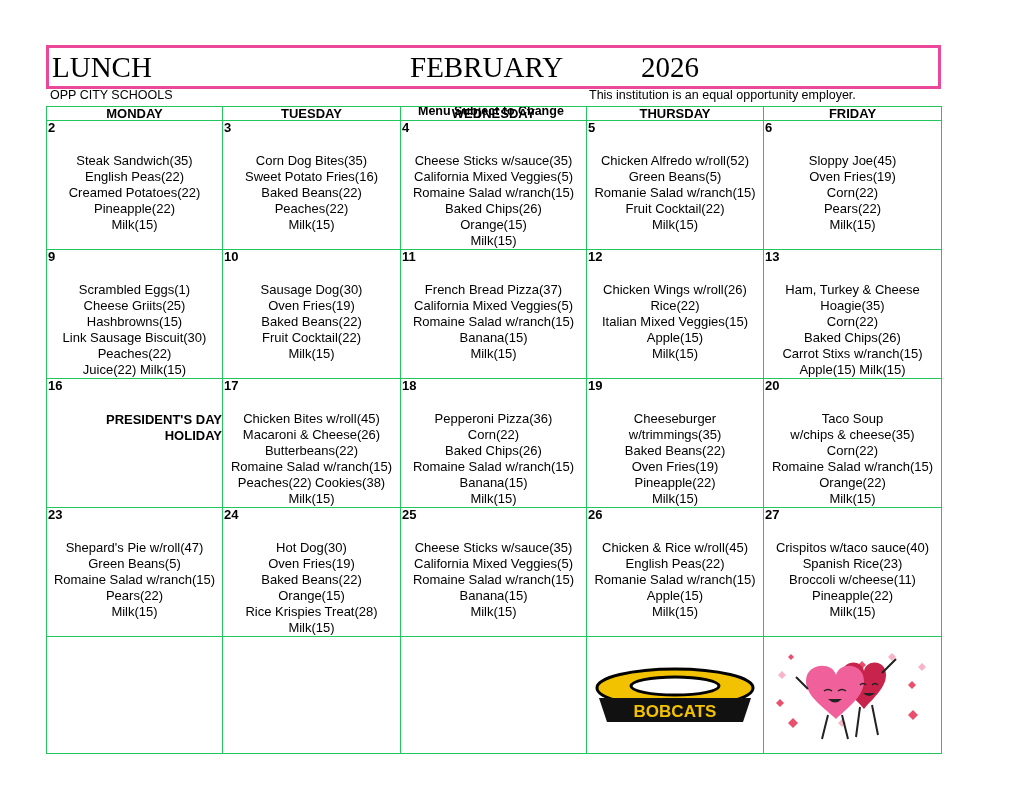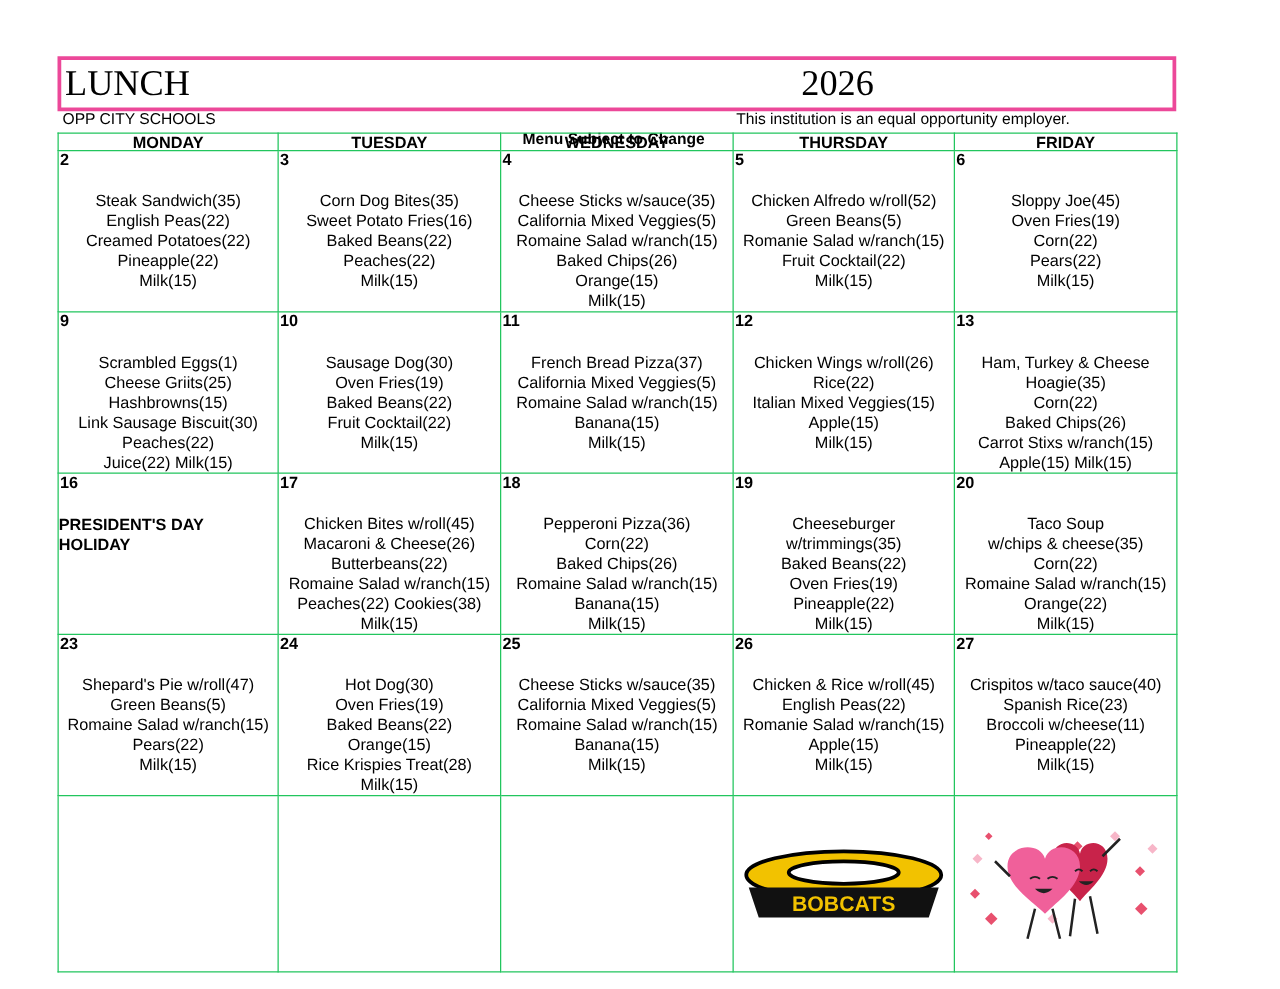--- a/index.html
+++ b/index.html
@@ -16,28 +16,29 @@
   .sub-school { left:50px; font-weight:normal; }
   .sub-menu { left:418px; font-weight:bold;margin-top:16px; }
   .sub-eoe { left:589px; }
   .cal { position:absolute; left:46px; top:106px; border-collapse:collapse; table-layout:fixed; }
   .cal td, .cal th { border:1px solid #22c55e; padding:0; vertical-align:top;margin-left:40px; }
   .cal th { height:13px; font-size:13px; line-height:13px; font-weight:bold; text-align:center; }
   .cal td { height:108px; position:relative; }
   .day-num { position:absolute; left:1px; top:0px; font-size:13px; font-weight:bold; line-height:14px; }
   .items { padding-top:32px; text-align:center; font-size:13px; line-height:16px; }
   .items div { white-space:nowrap; }
-  .holiday { padding-top:33px; text-align:left; font-size:13px; font-weight:bold; line-height:16px; }
-  .img-cell { display:flex; align-items:center; justify-content:center; height:140px;text-align:right; }
+  .holiday { padding-top:33px; text-align:right; font-size:13px; font-weight:bold; line-height:16px; }
+  .img-cell { display:flex; align-items:center; justify-content:center; height:116px;text-align:right; }
 </style>
 </head>
 <body>
 
 <div class="title-box">
   <span class="t-lunch">LUNCH</span>
+  <span class="t-month">FEBRUARY</span>
   <span class="t-year">2026</span>
 </div>
 
 <div class="subline sub-school">OPP CITY SCHOOLS</div>
 <div class="subline sub-menu">Menu Subject to Change</div>
 <div class="subline sub-eoe">This institution is an equal opportunity employer.</div>
 
 <table class="cal">
   <colgroup>
     <col style="width:176px">

